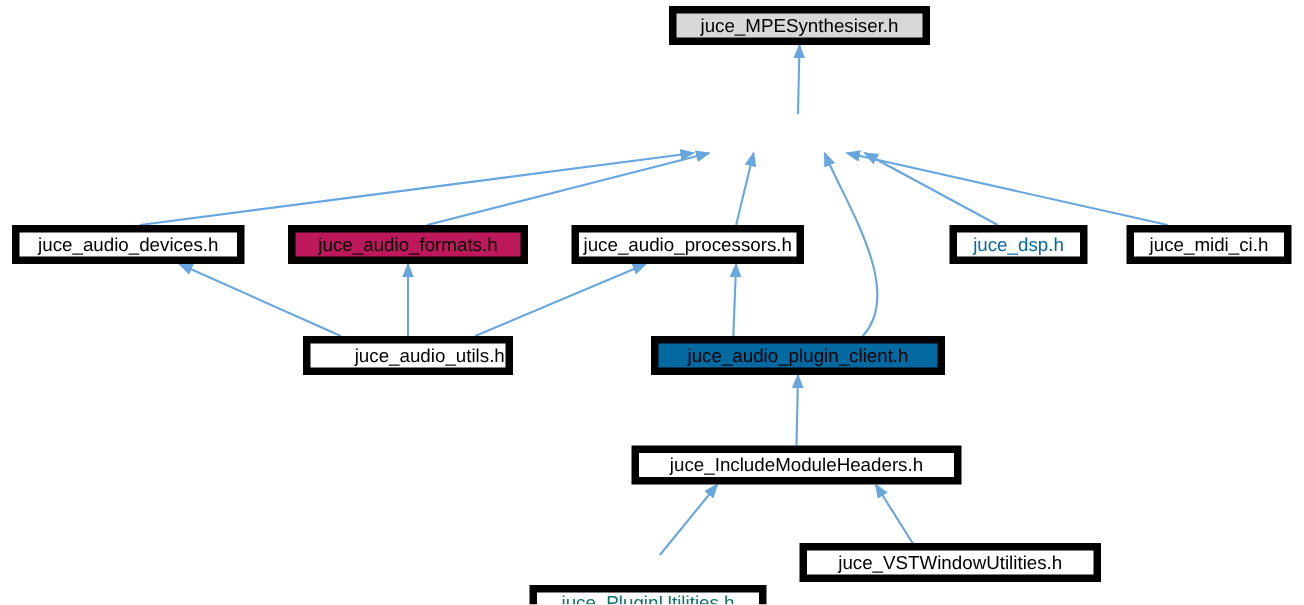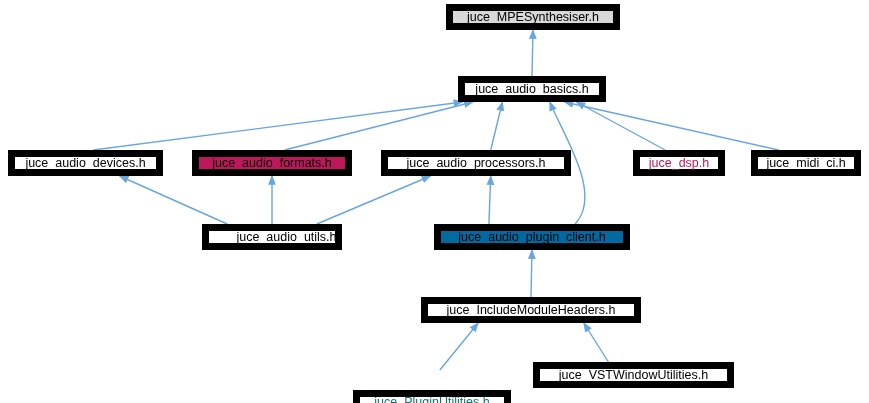--- a/index.html
+++ b/index.html
@@ -18,21 +18,21 @@
   #edges {
     position: absolute;
     left: 0;
     top: 0;
     width: 869px;
     height: 403px;
   }
   .node {
     position: absolute;
     box-sizing: border-box;
-    border: 7px solid #8b5cf6;
+    border: 5px solid #8b5cf6;
     background: #ffffff;
     color: #000000;
     font-size: 12.5px;
     line-height: 1;
     display: flex;
     align-items: center;
     justify-content: center;
     white-space: nowrap;
     z-index: 2;
   }
@@ -59,24 +59,23 @@
       <path d="M 227.2 224 L 119.6 176" stroke="#68a6e0" stroke-width="1.4" fill="none" marker-end="url(#arrow)"></path>
       <path d="M 272 224 L 272 176" stroke="#68a6e0" stroke-width="1.4" fill="none" marker-end="url(#arrow)"></path>
       <path d="M 316.8 224 L 430.56 176" stroke="#68a6e0" stroke-width="1.4" fill="none" marker-end="url(#arrow)"></path>
       <path d="M 575.12 224 C 603.12 194, 563.76 136, 549.76 102" stroke="#68a6e0" stroke-width="1.4" fill="none" marker-end="url(#arrow)"></path>
       <path d="M 488.88 224 L 490.74 176" stroke="#68a6e0" stroke-width="1.4" fill="none" marker-end="url(#arrow)"></path>
       <path d="M 531 297 L 532 250" stroke="#68a6e0" stroke-width="1.4" fill="none" marker-end="url(#arrow)"></path>
       <path d="M 439.9 370 L 478.2 323" stroke="#68a6e0" stroke-width="1.4" fill="none" marker-end="url(#arrow)"></path>
       <path d="M 613.4 370 L 583.8 323" stroke="#68a6e0" stroke-width="1.4" fill="none" marker-end="url(#arrow)"></path>
     </svg>
 <div class="node root" style="left: 446px; top: 4px; width: 174px; height: 26px; background: rgb(216, 216, 216); border-color: rgb(0, 0, 0); color: rgb(0, 0, 0);">juce_MPESynthesiser.h</div>
-    <div class="node" style="left: 458px; top: 76px; width: 148px; height: 26px; background: rgb(255, 255, 255); border-color: rgb(0, 0, 0); color: rgb(0, 0, 0);">juce_audio_basics.h</div>
     <div class="node" style="left: 8px; top: 150px; width: 155px; height: 26px; background: rgb(255, 255, 255); border-color: rgb(0, 0, 0); color: rgb(0, 0, 0);">juce_audio_devices.h</div>
     <div class="node" style="left: 192px; top: 150px; width: 160px; height: 26px; background: #be185d; border-color: rgb(0, 0, 0); color: rgb(0, 0, 0);">juce_audio_formats.h</div>
-    <div class="node" style="left: 381px; top: 150px; width: 190px; height: 26px; background: rgb(255, 255, 255); border-color: rgb(0, 0, 0); color: rgb(0, 0, 0);">juce_audio_processors.h</div>
-    <div class="node" style="left: 633px; top: 150px; width: 92px; height: 26px; background: rgb(255, 255, 255); border-color: rgb(0, 0, 0); color: #be185d;">juce_dsp.h</div>
+    <div class="node" style="left: 381px; top: 150px; width: 155px; height: 26px; background: rgb(255, 255, 255); border-color: rgb(0, 0, 0); color: rgb(0, 0, 0);">juce_audio_processors.h</div>
+    <div class="node" style="left: 633px; top: 150px; width: 92px; height: 26px; background: rgb(255, 255, 255); border-color: rgb(0, 0, 0); color: #0369a1;">juce_dsp.h</div>
     <div class="node" style="left: 751px; top: 150px; width: 110px; height: 26px; background: rgb(255, 255, 255); border-color: rgb(0, 0, 0); color: rgb(0, 0, 0);">juce_midi_ci.h</div>
     <div class="node" style="left: 202px; top: 224px; width: 140px; height: 26px; background: rgb(255, 255, 255); border-color: rgb(0, 0, 0); color: rgb(0, 0, 0); padding-left: 29px;">juce_audio_utils.h</div>
     <div class="node" style="left: 434px; top: 224px; width: 196px; height: 26px; background: #0369a1; border-color: rgb(0, 0, 0); color: rgb(0, 0, 0);">juce_audio_plugin_client.h</div>
     <div class="node" style="left: 421px; top: 297px; width: 220px; height: 26px; background: rgb(255, 255, 255); border-color: rgb(0, 0, 0); color: rgb(0, 0, 0);">juce_IncludeModuleHeaders.h</div>
     <div class="node" style="left: 353px; top: 390px; width: 158px; height: 25px; background: rgb(255, 255, 255); border-color: rgb(0, 0, 0); color: #0f766e;">juce_PluginUtilities.h</div>
     <div class="node" style="left: 533px; top: 362px; width: 201px; height: 26px; background: rgb(255, 255, 255); border-color: rgb(0, 0, 0); color: rgb(0, 0, 0);">juce_VSTWindowUtilities.h</div>
   </div>
 
 </body></html>

